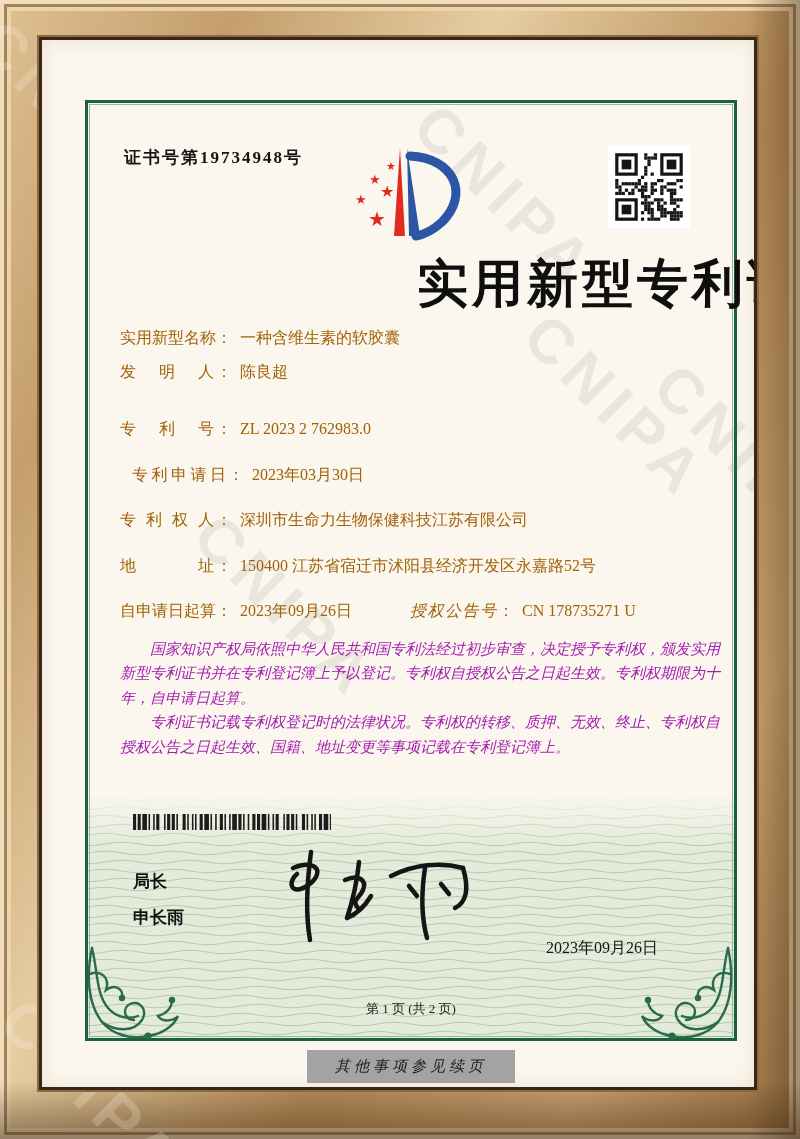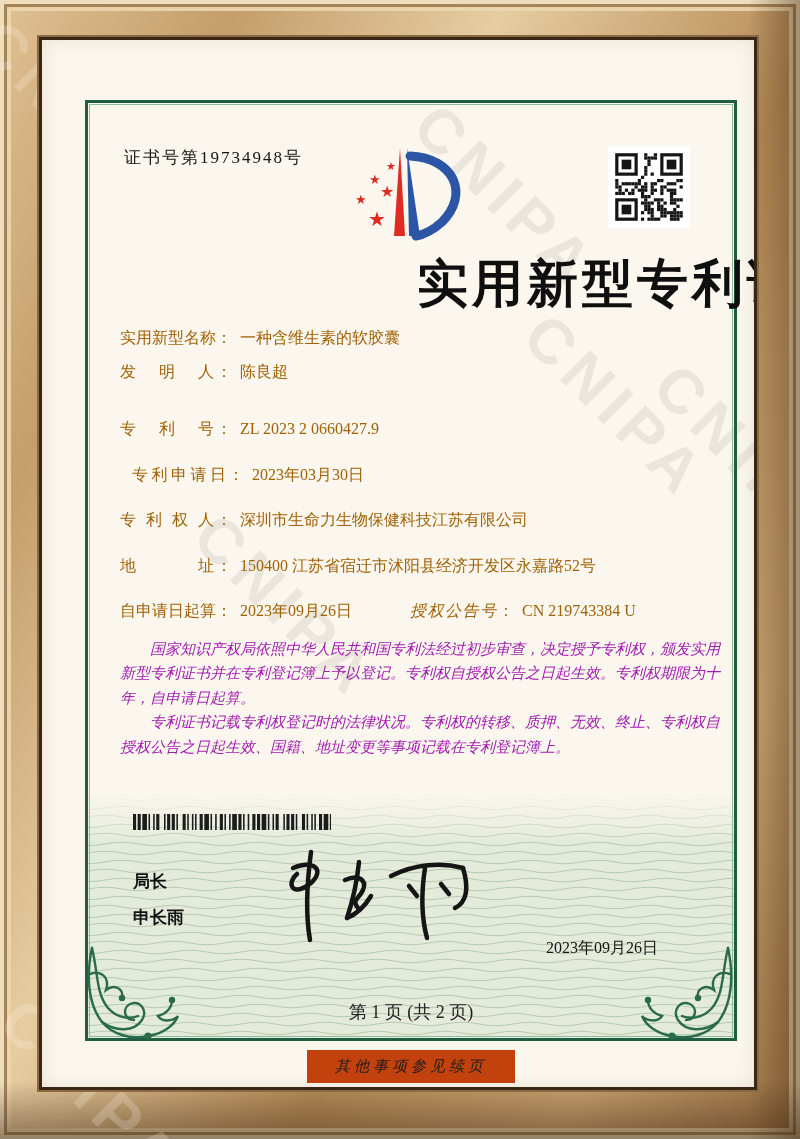--- a/index.html
+++ b/index.html
@@ -15,40 +15,40 @@
     box-shadow:0 0 0 3px #3b2615,0 0 0 5px #8a6a42,inset 0 0 18px rgba(160,130,90,.18);}
   .gborder{position:absolute;left:43px;top:60px;width:646px;height:935px;border:3px solid #1f5f41;}
   .gborder-inner{position:absolute;inset:1px;border:1px solid #8fbb9e;}
   .waves{position:absolute;left:0;bottom:0;width:646px;height:245px;}
   .waves-fade{position:absolute;left:0;bottom:195px;width:646px;height:50px;
     background:linear-gradient(#fbf7ee,rgba(251,247,238,0));}
   .wm{position:absolute;font-family:"Liberation Sans",sans-serif;font-weight:bold;font-size:62px;letter-spacing:8px;
     color:rgba(125,118,105,0.13);transform:rotate(45deg);transform-origin:0 0;white-space:nowrap;pointer-events:none;}
   .wm-frame{color:rgba(255,248,235,0.22);}
   .abs{position:absolute;}
-  .cert-no{left:82px;top:106px;font-size:17px;letter-spacing:2px;color:#161616;}
+  .cert-no{left:82px;top:106px;font-size:17px;letter-spacing:2px;color:#161616;font-weight:bold;}
   .logo{left:308px;top:102px;}
   .qr-box{left:566px;top:106px;width:82px;height:82px;background:#fff;display:flex;align-items:center;justify-content:center;}
   .title{left:43px;top:210px;width:772px;text-align:right;font-size:51px;font-weight:bold;letter-spacing:4px;color:#0f0f0f;}
   .frow{position:absolute;left:78px;font-size:16px;color:#a16207;white-space:nowrap;}
   .flabel{display:inline-block;width:94px;text-align:justify;text-align-last:justify;}
   .flabel2{display:inline-block;width:86px;text-align:justify;text-align-last:justify;font-style:italic;}
   .fcolon{padding:0 8px 0 2px;}
   .pair2{margin-left:58px;}
   .paras{position:absolute;left:78px;top:597px;width:600px;font-size:15px;font-style:italic;line-height:1.63;
     text-align:justify;color:#a21caf;}
   .paras p{margin:0;text-indent:2em;}
   .barcode{left:91px;top:774px;}
   .sig-title{left:91px;top:830px;font-family:"Liberation Sans",sans-serif;font-size:17px;font-weight:600;color:#111;}
   .sig-name{left:91px;top:866px;font-family:"Liberation Sans",sans-serif;font-size:17px;font-weight:600;color:#111;}
   .signature{left:221px;top:802px;}
   .sign-date{left:504px;top:898px;font-size:16px;color:#161616;}
-  .page-footer{left:43px;top:960px;width:652px;text-align:center;font-size:18px;color:#222;}
+  .page-footer{left:43px;top:960px;width:652px;text-align:center;font-size:13px;color:#222;}
   .cont-note{left:43px;top:1010px;width:652px;text-align:center;}
-  .cont-note span{display:inline-block;background:#c2410c;padding:7px 28px;font-size:15px;font-style:italic;
+  .cont-note span{display:inline-block;background:#a3a3a3;padding:7px 28px;font-size:15px;font-style:italic;
     letter-spacing:4px;color:#1d1d1d;}
   .orn{position:absolute;}
   .orn-l{left:40px;top:906px;}
   .orn-r{left:578px;top:906px;transform:scaleX(-1);}
 </style>
 </head>
 <body>
 
 <div class="page">
   <div class="shade-right"></div>
@@ -248,33 +248,33 @@
 
     <div class="abs title">实用新型专利证书</div>
 
     <div class="frow" style="top:288px;">
       <span class="flabel">实用新型名称</span><span class="fcolon">：</span><span>一种含维生素的软胶囊</span>
     </div>
     <div class="frow" style="top:322px;font-family:Liberation Mono, monospace;">
       <span class="flabel">发明人</span><span class="fcolon">：</span><span>陈良超</span>
     </div>
     <div class="frow" style="top:379px;">
-      <span class="flabel">专利号</span><span class="fcolon">：</span><span>ZL 2023 2 0660427.9</span>
+      <span class="flabel">专利号</span><span class="fcolon">：</span><span>ZL 2023 2 762983.0</span>
     </div>
     <div class="frow" style="top:425px;margin-left:12px;">
       <span class="flabel">专利申请日</span><span class="fcolon">：</span><span>2023年03月30日</span>
     </div>
     <div class="frow" style="top:470px;">
       <span class="flabel">专利权人</span><span class="fcolon">：</span><span>深圳市生命力生物保健科技江苏有限公司</span>
     </div>
     <div class="frow" style="top:516px;">
       <span class="flabel">地址</span><span class="fcolon">：</span><span>150400 江苏省宿迁市沭阳县经济开发区永嘉路52号</span>
     </div>
     <div class="frow" style="top:561px;">
-      <span class="flabel">自申请日起算</span><span class="fcolon">：</span><span>2023年09月26日</span><span class="pair2"><span class="flabel2">授权公告号</span><span class="fcolon">：</span><span>CN 219743384 U</span></span>
+      <span class="flabel">自申请日起算</span><span class="fcolon">：</span><span>2023年09月26日</span><span class="pair2"><span class="flabel2">授权公告号</span><span class="fcolon">：</span><span>CN 178735271 U</span></span>
     </div>
 
     <div class="paras">
       <p>国家知识产权局依照中华人民共和国专利法经过初步审查，决定授予专利权，颁发实用新型专利证书并在专利登记簿上予以登记。专利权自授权公告之日起生效。专利权期限为十年，自申请日起算。</p>
       <p>专利证书记载专利权登记时的法律状况。专利权的转移、质押、无效、终止、专利权自授权公告之日起生效、国籍、地址变更等事项记载在专利登记簿上。</p>
     </div>
 
     <svg id="barcode-svg" class="abs barcode" width="198" height="16" viewBox="0 0 198 16">
         <rect x="0" y="0" width="3.1" height="16" fill="#1c1c1c"></rect>
         <rect x="4.65" y="0" width="3.1" height="16" fill="#1c1c1c"></rect>

